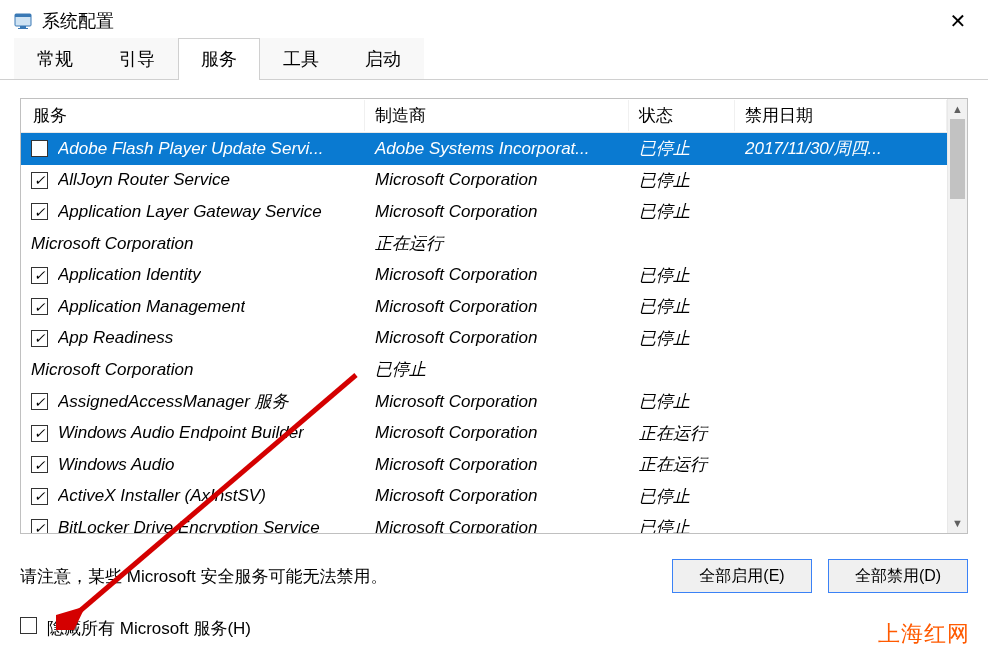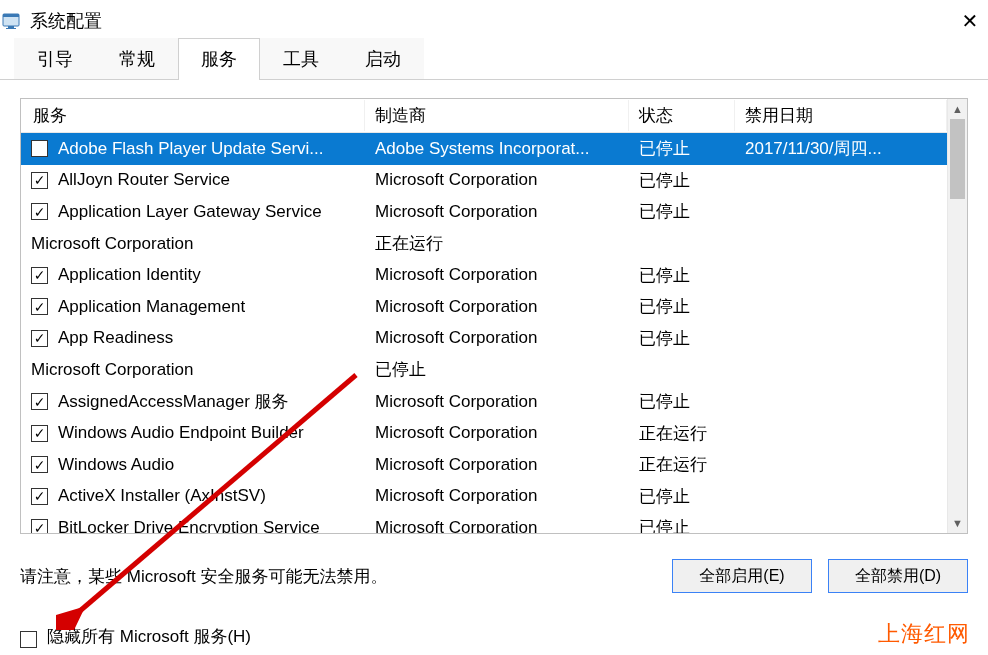--- a/index.html
+++ b/index.html
@@ -12,21 +12,21 @@
     color: #000;
     overflow: hidden;
     position: relative;
   }
 
   
   .titlebar {
     height: 42px;
     display: flex;
     align-items: center;
-    padding: 0 2px;
+    padding: 0 14px;
   }
   .titlebar .app-icon {
     width: 20px; height: 20px;
     margin-right: 8px;
     display:flex; align-items:center; justify-content:center;
   }
   .titlebar .title-text {
     font-size: 18px;
     color: #000;
   }
@@ -105,20 +105,21 @@
     height: 31.6px;
     font-size: 17px;
   }
   .row > div {
     padding: 15px 10px;
     white-space: nowrap;
     overflow: hidden;
     display:flex;
     align-items:center;
     height:100%;
+    font-style:italic;
   }
   .row .c-svc { padding-left: 10px; gap:10px; }
   .row .cb {
     width:17px; height:17px;
     border:1px solid #333;
     background:#fff;
     display:inline-flex;
     align-items:center; justify-content:center;
     flex:none;
   }
@@ -165,23 +166,23 @@
     border:1px solid #3b82f6;
     background:#f0f0f0;
     font-size: 16px;
     display:flex; align-items:center; justify-content:center;
     padding: 0 18px;
     cursor:default;
   }
 
   .hide-row {
     display:flex;
-    align-items:flex-end;
+    align-items:flex-start;
     gap: 10px;
-    margin-top: 32px;
+    margin-top: 24px;
     font-size: 17px;
   }
   .hide-row .cb {
     width:17px; height:17px;
     border:1px solid #333;
     background:#fff;
   }
 
   .watermark {
     position:absolute;
@@ -211,22 +212,22 @@
       <rect x="6" y="15" width="6" height="2" fill="#3a79b5"></rect>
       <rect x="4" y="17" width="10" height="1" fill="#3a79b5"></rect>
     </svg>
   </span>
   <span class="title-text">系统配置</span>
   <span class="spacer"></span>
   <span class="close-btn">✕</span>
 </div>
 
 <div class="tabstrip">
+  <div class="tab">常规</div>
   <div class="tab">引导</div>
-  <div class="tab">常规</div>
   <div class="tab active">服务</div>
   <div class="tab">工具</div>
   <div class="tab">启动</div>
 </div>
 
 <div class="content">
   <div class="list-wrap">
     <div class="list-scroll">
       <div class="list-header">
         <div>服务</div>

